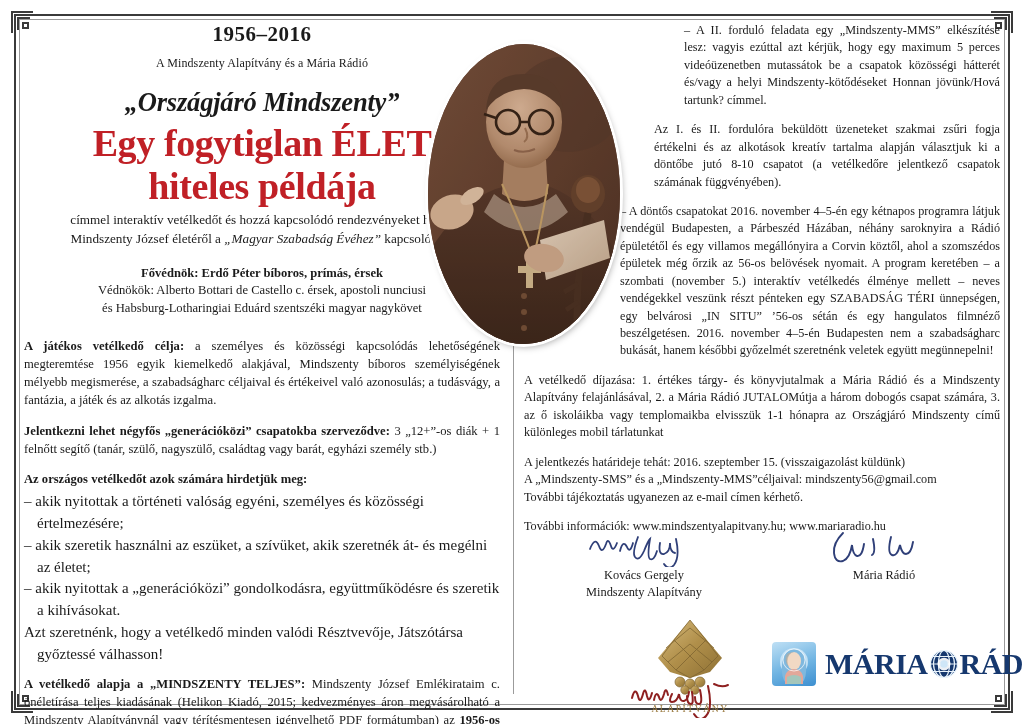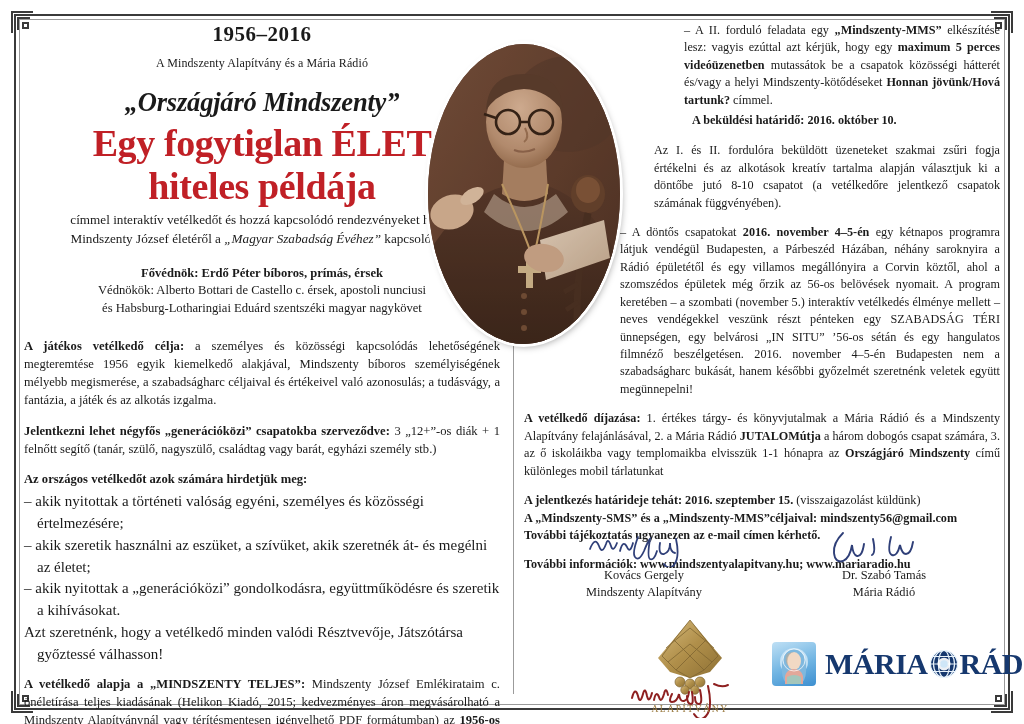--- a/index.html
+++ b/index.html
@@ -78,21 +78,21 @@
   .divider{
     position:absolute;left:489px;top:322px;width:1px;height:350px;
     background:#9b9b9b;
   }
 
   
   .col-right{
     position:absolute;left:500px;top:0;width:476px;
   }
   .rb{font-size:12.2px;line-height:1.43;text-align:justify;margin:0 0 12px 0;}
-  .rb b{font-weight:bold;}
+  .rb b{font-weight:normal;}
   .rb.indent1{padding-left:160px;}
   .rb.indent2{padding-left:130px;}
   .rb.indent3{padding-left:96px;}
   .deadline-line{padding-left:168px;font-weight:bold;font-size:12.2px;margin:-8px 0 14px 0;}
 
   
   .photo{
     position:absolute;left:404px;top:22px;width:192px;height:300px;
     border-radius:50%;
     overflow:hidden;
@@ -224,21 +224,20 @@
 
     </div>
 
     <div class="divider"></div>
 
     <div class="col-right">
 
       <div class="rb indent1">
         <span>–  A II. forduló feladata egy </span><b>„Mindszenty-MMS”</b><span> elkészítése lesz: vagyis ezúttal azt kérjük, hogy egy </span><b>maximum 5 perces videóüzenetben</b><span> mutassátok be a csapatok közösségi hátterét és/vagy a helyi Mindszenty-kötődéseket </span><b>Honnan jövünk/Hová tartunk?</b><span> címmel.</span>
       </div>
-      <div class="deadline-line">A beküldési határidő: 2016. október 10.</div>
 
       <div class="rb indent2">Az I. és II. fordulóra beküldött üzeneteket szakmai zsűri fogja értékelni és az alkotások kreatív tartalma alapján választjuk ki a döntőbe jutó 8-10 csapatot (a vetélkedőre jelentkező csapatok számának függvényében).</div>
 
       <div class="rb indent3">
         <span>–  A döntős csapatokat </span><b>2016. november 4–5-én</b><span> egy kétnapos programra látjuk vendégül Budapesten, a Párbeszéd Házában, néhány saroknyira a Rádió épületétől és egy villamos megállónyira a Corvin köztől, ahol a szomszédos épületek még őrzik az 56-os belövések nyomait.  A program keretében – a szombati (november 5.) interaktív vetélkedés élménye mellett – neves vendégekkel veszünk részt pénteken egy SZABADSÁG TÉRI ünnepségen, egy belvárosi „IN SITU” ’56-os sétán és egy hangulatos filmnéző beszélgetésen.</span>
         <span>2016. november 4–5-én Budapesten nem a szabadságharc bukását, hanem későbbi győzelmét szeretnénk veletek együtt megünnepelni!</span>
       </div>
 
       <div class="rb">
         <b>A vetélkedő díjazása:</b><span> 1. értékes tárgy- és könyvjutalmak a Mária Rádió és a Mindszenty Alapítvány felajánlásával, 2. a Mária Rádió </span><b>JUTALOMútja</b><span> a három dobogós csapat számára, 3. az ő iskoláikba vagy templomaikba elvisszük 1-1 hónapra az </span><b>Országjáró Mindszenty</b><span> című különleges mobil tárlatunkat</span>
@@ -347,21 +346,20 @@
       <div class="sig two">
         <div class="scrawl">
           <svg width="110" height="40" viewBox="0 0 110 40" aria-hidden="true">
             <g fill="none" stroke="#2f3f78" stroke-width="1.9" stroke-linecap="round">
               <path d="M14 6 q-10 10 -9 20 q1 10 9 8 q7 -3 9 -16 q1 10 5 11 q5 1 7 -12"></path>
               <path d="M44 12 q3 14 -1 16"></path>
               <path d="M62 10 q-4 16 1 18 q5 2 8 -10 q2 9 6 9 q5 0 7 -12"></path>
             </g>
           </svg>
         </div>
-        <div class="nm">Dr. Szabó Tamás</div>
         <div class="org">Mária Rádió</div>
       </div>
     </div>
 
     <div class="logo-mindszenty">
       <svg width="136" height="104" viewBox="0 0 136 104" aria-hidden="true">
         <defs>
           <linearGradient id="goldG" x1="0" y1="0" x2="1" y2="1">
             <stop offset="0%" stop-color="#d8bc7e"></stop>
             <stop offset="50%" stop-color="#b08f4a"></stop>

